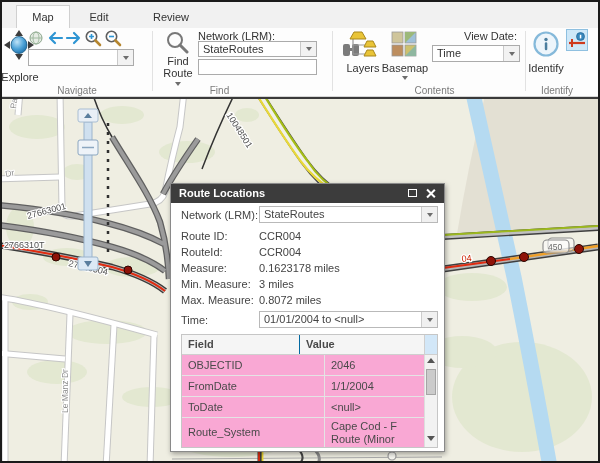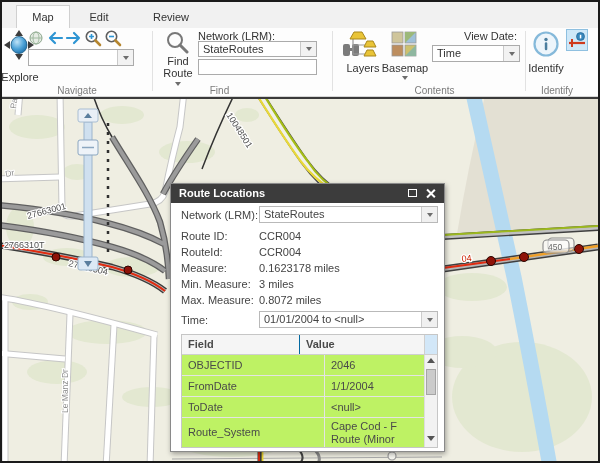--- a/index.html
+++ b/index.html
@@ -32,21 +32,21 @@
     font-size:11px;line-height:19px;padding-left:8px;box-sizing:border-box;}
   .dlg-max{position:absolute;right:27px;top:5px;width:9px;height:8px;border:1.5px solid #fff;box-sizing:border-box;}
   .dlg-close{position:absolute;right:8px;top:4px;width:11px;height:11px;}
   .dlg-close:before,.dlg-close:after{content:"";position:absolute;left:5px;top:0;width:1.6px;height:11px;background:#fff;}
   .dlg-close:before{transform:rotate(45deg);} .dlg-close:after{transform:rotate(-45deg);}
   .dlg-label{position:absolute;left:10px;font-size:11px;color:#444;white-space:nowrap;}
   .dlg-val{position:absolute;left:88px;font-size:11px;color:#444;white-space:nowrap;}
   .dlg-combo{position:absolute;left:88px;width:179px;height:17px;border:1px solid #b9b9b9;background:#fff;box-sizing:border-box;}
   .dlg-combo .val{position:absolute;left:4px;top:0;right:16px;line-height:15px;font-size:11px;color:#444;white-space:nowrap;overflow:hidden;}
   .dlg-combo .arrow{position:absolute;right:0;top:0;bottom:0;width:15px;background:#f0f0f0;border-left:1px solid #cccccc;display:flex;align-items:center;justify-content:center;}
-  .dtable{position:absolute;left:10px;top:150px;width:257px;height:114px;border:1px solid #c6c6c6;box-sizing:border-box;background:#bef264;}
+  .dtable{position:absolute;left:10px;top:150px;width:257px;height:114px;border:1px solid #c6c6c6;box-sizing:border-box;background:#f9a8d4;}
   .dt-head{position:absolute;left:0;top:0;right:0;height:20px;background:#f5f5f5;border-bottom:1px solid #cfcfcf;box-sizing:border-box;}
   .dt-hcell{position:absolute;top:0;height:19px;line-height:19px;font-weight:bold;color:#4a4a4a;font-size:11px;padding-left:6px;box-sizing:border-box;}
   .dt-corner{position:absolute;right:0;top:0;width:13px;height:19px;background:#d2e7f8;border-left:1px solid #cfcfcf;box-sizing:border-box;}
   .dt-row{position:absolute;left:0;right:13px;border-bottom:1px solid #e4e4e4;box-sizing:border-box;}
   .dt-cell{position:absolute;top:0;bottom:0;font-size:11px;color:#4a4a4a;padding-left:6px;box-sizing:border-box;overflow:hidden;}
   .dt-cell.f{left:0;width:117px;line-height:20px;}
   .dt-cell.v{left:117px;right:0;border-left:1px solid #e4e4e4;line-height:20px;margin-left:25px;}
   .dt-cell.wrap{line-height:13px;padding-top:2px;white-space:normal;}
   .sbar{position:absolute;right:0;top:20px;bottom:0;width:13px;background:#f2f2f2;border-left:1px solid #dddddd;box-sizing:border-box;}
   .sb-up,.sb-dn{position:absolute;left:2px;width:8px;height:8px;}

